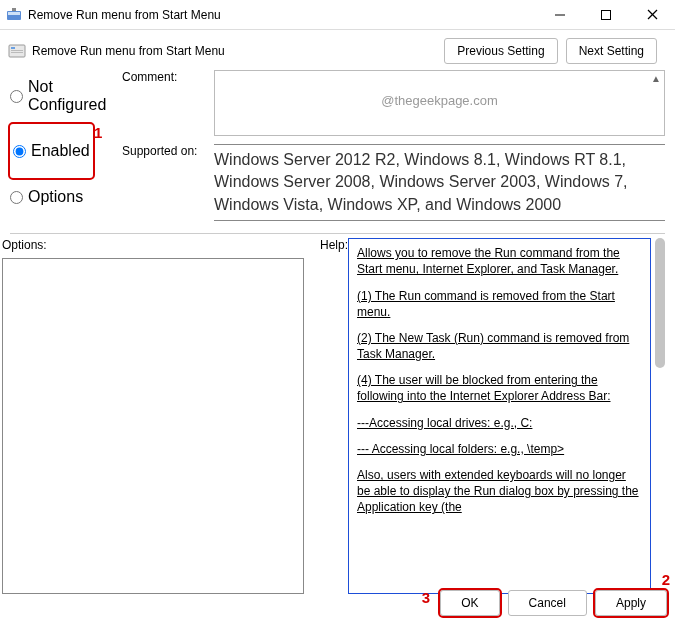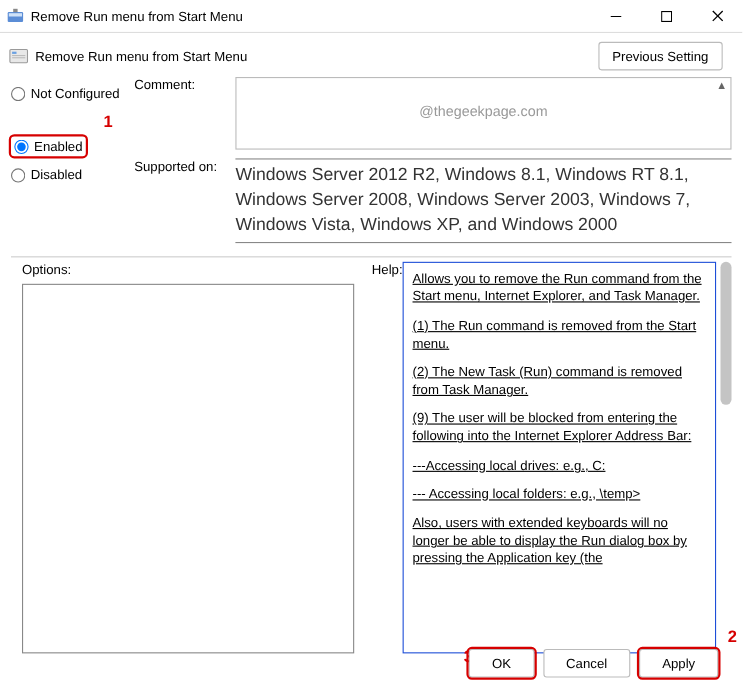--- a/index.html
+++ b/index.html
@@ -65,22 +65,22 @@
   .radio-col {
     width: 112px;
     padding-top: 8px;
   }
   .radio-item {
     display: flex; align-items: center;
     margin-bottom: 10px;
     position: relative;
   }
   .radio-item input { margin: 0 5px 0 0; }
-  .radio-item label { font-size: 12px; cursor: pointer; }
-  .highlight-red { outline: 2px solid #d60000; border-radius: 3px; padding: 2px 3px; margin-top: 22px; }
+  .radio-item label { font-size: 16px; cursor: pointer; }
+  .highlight-red { outline: 2px solid #d60000; border-radius: 3px; padding: 18px 3px; }
   .annot-num {
     color: #d60000; font-weight: bold; font-size: 15px;
     position: absolute;
   }
   .meta-col { flex: 1; display: flex; flex-direction: column; gap: 8px; }
   .meta-row { display: flex; }
   .meta-label { width: 92px; font-size: 12px; }
   .comment-box {
     flex: 1; border: 1px solid #bbb; height: 66px;
     display: flex; align-items: flex-start; justify-content: center;
@@ -91,21 +91,21 @@
     position: absolute; right: 3px; top: 2px; font-size: 10px; color: #666;
   }
   .supported-text {
     flex: 1; font-size: 16px; line-height: 1.4; color: #333;
     border-top: 1px solid #888; border-bottom: 1px solid #888;
     padding: 4px 0;
   }
   .sep { border-top: 1px solid #ccc; margin: 2px 10px 0 10px; }
   .lower {
     display: flex;
-    padding: 4px 10px 0 20px;
+    padding: 4px 10px 0 2px;
     height: 360px;
   }
   .options-col { width: 302px; display: flex; flex-direction: column; }
   .col-label { font-size: 12px; margin-bottom: 6px; }
   .options-box {
     flex: 1; border: 1px solid #888;
   }
   .help-col { flex: 1; display: flex; flex-direction: row; margin-left: 16px; }
   .help-wrap { flex: 1; position: relative; }
   .help-box {
@@ -116,21 +116,21 @@
     line-height: 1.35;
     overflow: hidden;
     text-decoration: underline;
   }
   .help-box p { margin: 0 0 10px 0; }
   .vscroll {
     position: absolute; right: 0; top: 0; width: 10px; height: 130px;
     background: #c4c4c4; border-radius: 5px;
   }
   .footer {
-    position: absolute; bottom: 8px; right: 22px;
+    position: absolute; bottom: 8px; right: 8px;
     display: flex; gap: 8px; align-items: center; padding-left: 48px;
   }
   .footer .btn { padding: 5px 20px; }
   .num3 { color:#d60000; font-weight:bold; font-size:15px; position:absolute; right:245px; bottom:18px; }
   .num2 { color:#d60000; font-weight:bold; font-size:15px; position:absolute; right:5px; bottom:36px; }
 </style>
 </head>
 <body>
 
 <div class="titlebar">
@@ -167,39 +167,40 @@
     <svg width="18" height="18" viewBox="0 0 18 18">
       <rect x="1" y="3" width="16" height="12" rx="1" fill="#e8e8e8" stroke="#9a9a9a"></rect>
       <rect x="3" y="5" width="4" height="2" fill="#6aa0e2"></rect>
       <rect x="3" y="8" width="12" height="1" fill="#bbb"></rect>
       <rect x="3" y="10" width="12" height="1" fill="#bbb"></rect>
     </svg>
   </span>
   <span class="header-title">Remove Run menu from Start Menu</span>
   <div class="nav-buttons">
     <button class="btn">Previous Setting</button>
+    <button class="btn">Next Setting</button>
   </div>
 </div>
 
 <div class="upper">
   <div class="radio-col">
     <div class="radio-item">
       <input type="radio" name="state" style="">
       <label>Not Configured</label>
     </div>
     <div class="radio-item">
       <span class="highlight-red" style="display:flex;align-items:center;">
         <input type="radio" name="state" checked="" style="">
         <label>Enabled</label>
       </span>
       <span class="annot-num" style="left:84px;top:0;">1</span>
     </div>
     <div class="radio-item">
       <input type="radio" name="state" style="">
-      <label>Disabled</label>
+      <label>Options</label>
     </div>
   </div>
   <div class="meta-col">
     <div class="meta-row">
       <div class="meta-label">Comment:</div>
       <div class="comment-box">
         <span>@thegeekpage.com</span>
         <span class="comment-scroll-up">▲</span>
       </div>
     </div>
@@ -217,21 +218,21 @@
     <div class="col-label">Options:</div>
     <div class="options-box"></div>
   </div>
   <div class="help-col">
     <div class="col-label">Help:</div>
     <div class="help-wrap">
       <div class="help-box">
         <p>Allows you to remove the Run command from the Start menu, Internet Explorer, and Task Manager.</p>
         <p>(1) The Run command is removed from the Start menu.</p>
         <p>(2) The New Task (Run) command is removed from Task Manager.</p>
-        <p>(9) The user will be blocked from entering the following into the Internet Explorer Address Bar:</p>
+        <p>(4) The user will be blocked from entering the following into the Internet Explorer Address Bar:</p>
         <p>---Accessing local drives:  e.g., C:</p>
         <p>--- Accessing local folders: e.g., \temp&gt;</p>
         <p>Also, users with extended keyboards will no longer be able to display the Run dialog box by pressing the Application key (the</p>
       </div>
       <div class="vscroll"></div>
     </div>
   </div>
 </div>
 
 <span class="num3">3</span>

